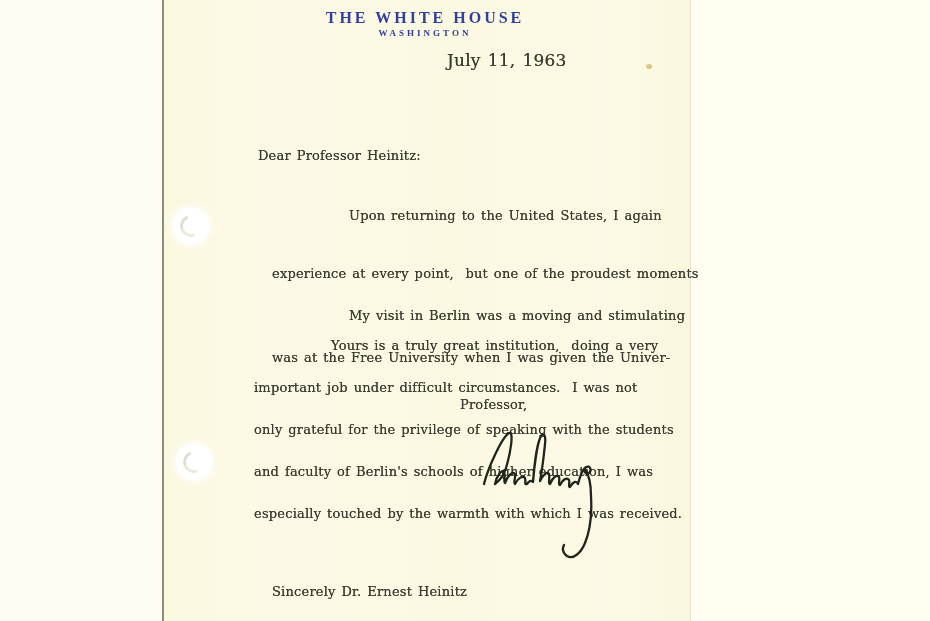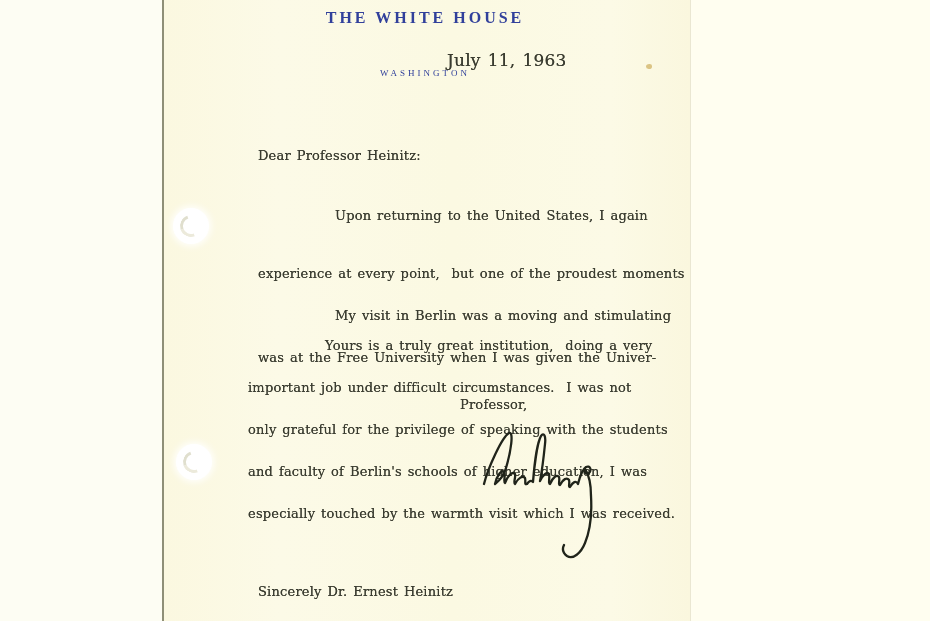--- a/index.html
+++ b/index.html
@@ -26,30 +26,30 @@
     border-radius:50%;border:3px solid transparent;border-left-color:#e0dfce;
     border-bottom-color:#eceadb;transform:rotate(25deg);
   }
   .wh-title{
     position:absolute;left:162px;width:526px;top:9px;text-align:center;
     font-family:"Liberation Serif",serif;font-weight:bold;
     font-size:16px;letter-spacing:3px;color:#31409b;
   }
   .wh-sub{
     position:absolute;left:162px;width:526px;top:28px;text-align:center;
-    font-family:"Liberation Serif",serif;font-weight:normal;
-    font-size:9px;letter-spacing:3px;color:#31409b;margin-top:40px;
+    font-family:"Liberation Serif",serif;font-weight:bold;
+    font-size:9px;letter-spacing:3px;color:#31409b;
   }
   .tw{
     position:absolute;color:#3a3c30;font-family:"DejaVu Serif",serif;
     font-size:13px;line-height:14px;white-space:pre;
     letter-spacing:0.2px;word-spacing:1.5px;
     text-shadow:0 0 .3px rgba(56,58,46,.85);
   }
-  .tw .line{white-space:pre;}
+  .tw .line{white-space:pre;margin-left:14px;}
   .tw .indent{padding-left:77px;}
   .uword{text-decoration:underline;text-underline-offset:2px;}
   .signature{position:absolute;left:423px;top:423px;width:200px;height:140px;}
   .speck{
     position:absolute;left:646px;top:64px;width:6px;height:5px;
     background:#c9a852;border-radius:60% 40% 55% 45%;opacity:.65;
   }
 </style>
 </head>
 <body>
@@ -74,26 +74,26 @@
   <div class="tw" style="left:258px;top:181px;">
     <div class="line indent">Upon returning to the United States, I again</div>
   </div>
 
   <div class="tw" style="left:258px;top:239px;">
     <div class="line">experience at every point,  but one of the proudest moments</div>
     <div class="line indent">My visit in Berlin was a moving and stimulating</div>
     <div class="line">was at the Free University when I was given the Univer-</div>
   </div>
 
-  <div class="tw" style="left:248px;top:311px;">
+  <div class="tw" style="left:240px;top:311px;">
     <div class="line indent">Yours is a truly great institution,  doing a very</div>
     <div class="line">important job under difficult circumstances.  I was not</div>
     <div class="line">only grateful for the privilege of speaking with the students</div>
     <div class="line">and faculty of Berlin's schools of higher education, I was</div>
-    <div class="line">especially touched by the warmth visit which I was received.</div>
+    <div class="line">especially touched by the warmth with which I was received.</div>
   </div>
 
   <div class="tw" style="left:460px;top:398px;">Professor,</div>
 
   <svg class="signature" viewBox="0 0 200 140">
     <path d="M 61 61
              C 65 45, 79 14, 86 10
              C 91 8, 88 28, 83 45
              C 81 52, 76 58, 72 61
              C 74 52, 79 46, 81 49

